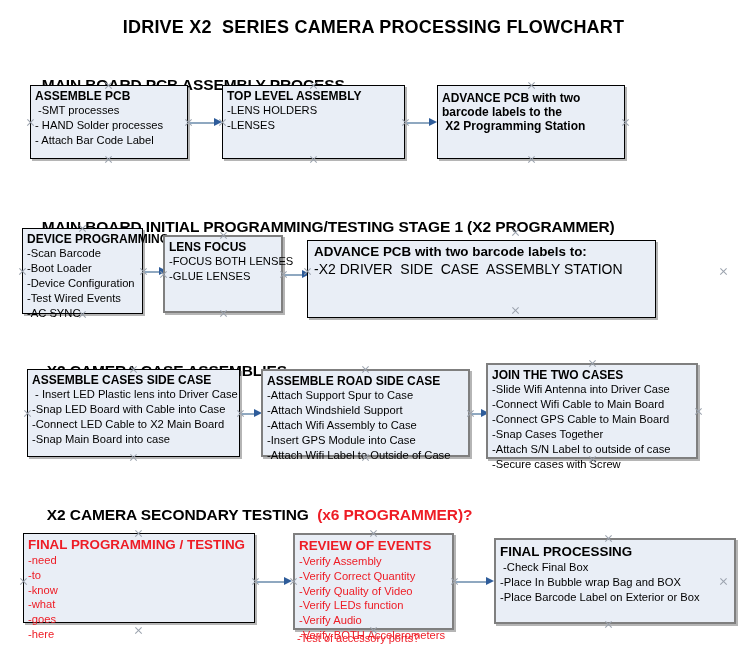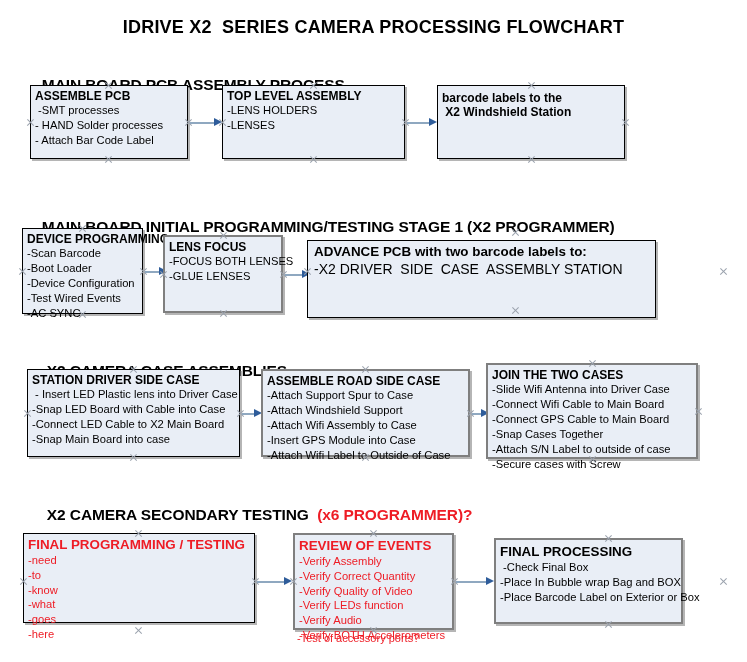--- a/index.html
+++ b/index.html
@@ -162,22 +162,23 @@
   <div class="handle" style="left:218px; top:118px;"></div>
   <div class="handle" style="left:401px; top:118px;"></div>
 
   <div class="conn" style="left:407px; top:118px; width:30px;">
     <div class="shaft"></div>
     <div class="head"></div>
   </div>
 
   <div class="node" style="left:437px; top:85px; width:188px; height:74px;">
     <div class="node-body" style="top:5px;">
+      <div class="node-head">ADVANCE PCB with two</div>
       <div class="node-head">barcode labels to the</div>
-      <div class="node-head"> X2 Windshield Station</div>
+      <div class="node-head"> X2 Programming Station</div>
     </div>
   </div>
   <div class="handle" style="left:527px; top:81px;"></div>
   <div class="handle" style="left:527px; top:155px;"></div>
   <div class="handle" style="left:621px; top:118px;"></div>
 
   <div class="section-title" style="left:25px; top:200px;">
     <span>MAIN BOARD INITIAL PROGRAMMING/TESTING STAGE 1 (X2 PROGRAMMER)</span><span class="accent"></span>
   </div>
 
@@ -228,21 +229,21 @@
   <div class="handle" style="left:511px; top:306px;"></div>
   <div class="handle" style="left:303px; top:267px;"></div>
   <div class="handle" style="left:719px; top:267px;"></div>
 
   <div class="section-title" style="left:30px; top:344px;">
     <span>X2 CAMERA CASE ASSEMBLIES</span><span class="accent"></span>
   </div>
 
   <div class="node" style="left:27px; top:369px; width:213px; height:88px;">
     <div class="node-body">
-      <div class="node-head">STATION DRIVER SIDE CASE</div>
+      <div class="node-head">ASSEMBLE CASES SIDE CASE</div>
       <div class="node-line"> - Insert LED Plastic lens into Driver Case</div>
       <div class="node-line">-Snap LED Board with Cable into Case</div>
       <div class="node-line">-Connect LED Cable to X2 Main Board</div>
       <div class="node-line">-Snap Main Board into case</div>
     </div>
   </div>
   <div class="handle" style="left:129px; top:365px;"></div>
   <div class="handle" style="left:129px; top:453px;"></div>
   <div class="handle" style="left:23px; top:409px;"></div>
   <div class="handle" style="left:236px; top:409px;"></div>
@@ -326,21 +327,21 @@
   <div class="handle" style="left:369px; top:529px;"></div>
   <div class="handle" style="left:369px; top:626px;"></div>
   <div class="handle" style="left:289px; top:577px;"></div>
   <div class="handle" style="left:450px; top:577px;"></div>
 
   <div class="conn" style="left:456px; top:577px; width:38px;">
     <div class="shaft"></div>
     <div class="head"></div>
   </div>
 
-  <div class="node grayframe" style="left:494px; top:538px; width:189px; height:86px;">
+  <div class="node grayframe" style="left:494px; top:538px; width:242px; height:86px;">
     <div class="node-body" style="top:4px;">
       <div class="node-head head-lg">FINAL PROCESSING</div>
       <div class="node-line"> -Check Final Box</div>
       <div class="node-line">-Place In Bubble wrap Bag and BOX</div>
       <div class="node-line">-Place Barcode Label on Exterior or Box</div>
     </div>
   </div>
   <div class="handle" style="left:604px; top:534px;"></div>
   <div class="handle" style="left:604px; top:620px;"></div>
   <div class="handle" style="left:719px; top:577px;"></div>

